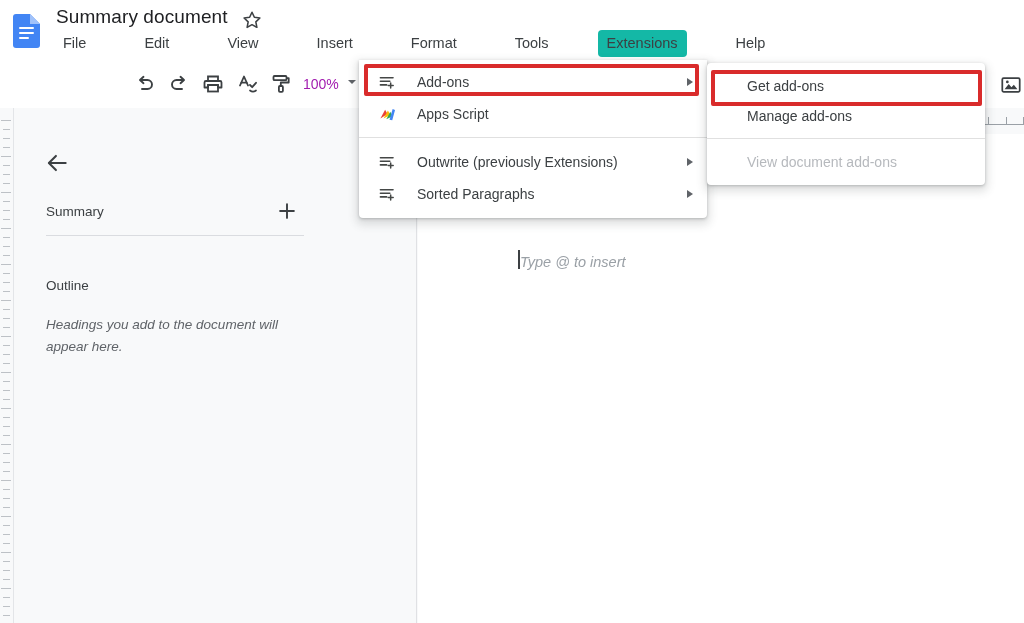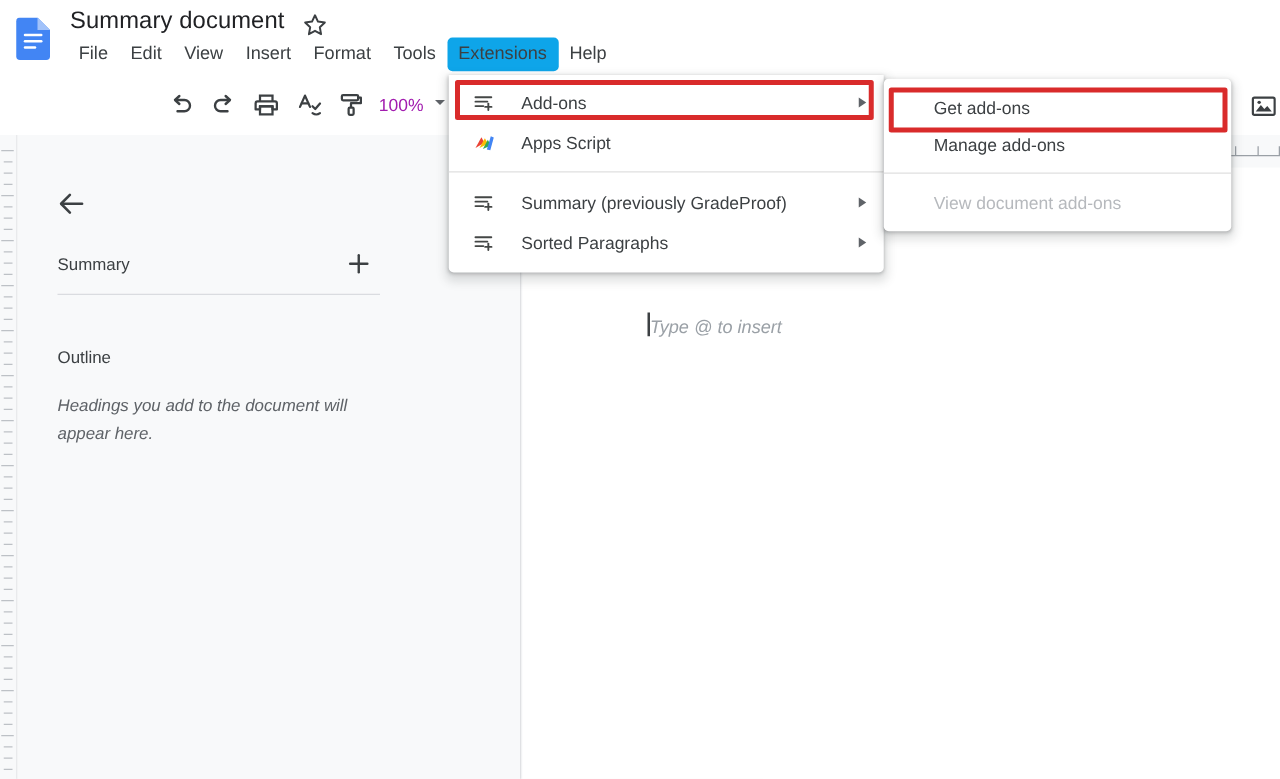--- a/index.html
+++ b/index.html
@@ -45,32 +45,33 @@
     cursor: pointer;
   }
 
   
   #menubar {
     position: absolute;
     left: 54px; top: 31px;
     height: 24px;
     display: flex;
     align-items: center;
+    gap: 40px;
   }
   .menu-item {
     font-size: 14.5px;
     line-height: 24px;
     color: #3c4043;
     padding: 1px 9px 2px 9px;
     border-radius: 4px;
     white-space: nowrap;
     cursor: default;
   }
   .menu-item.active {
-    background: #0ea5e9;
+    background: #14b8a6;
   }
 
   
   #toolbar {
     position: absolute;
     left: 0; top: 60px;
     width: 1024px; height: 48px;
     background: #ffffff;
   }
   #menus-pill {
@@ -555,21 +556,21 @@
   <div class="mrow">
     <span class="licon">
       <svg width="19" height="19" viewBox="0 0 24 24">
         <line x1="3" y1="6" x2="19" y2="6" stroke="#444746" stroke-width="1.9" stroke-linecap="round"></line>
         <line x1="3" y1="10.5" x2="15" y2="10.5" stroke="#444746" stroke-width="1.9" stroke-linecap="round"></line>
         <line x1="3" y1="15" x2="11" y2="15" stroke="#444746" stroke-width="1.9" stroke-linecap="round"></line>
         <line x1="16" y1="12.5" x2="16" y2="19" stroke="#444746" stroke-width="1.9" stroke-linecap="round"></line>
         <line x1="12.8" y1="15.8" x2="19.2" y2="15.8" stroke="#444746" stroke-width="1.9" stroke-linecap="round"></line>
       </svg>
     </span>
-    <span class="mlabel">Summary (previously GradeProof)</span>
+    <span class="mlabel">Outwrite (previously Extensions)</span>
     <span class="arrow"></span>
   </div>
 
   <div class="mrow">
     <span class="licon">
       <svg width="19" height="19" viewBox="0 0 24 24">
         <line x1="3" y1="6" x2="19" y2="6" stroke="#444746" stroke-width="1.9" stroke-linecap="round"></line>
         <line x1="3" y1="10.5" x2="15" y2="10.5" stroke="#444746" stroke-width="1.9" stroke-linecap="round"></line>
         <line x1="3" y1="15" x2="11" y2="15" stroke="#444746" stroke-width="1.9" stroke-linecap="round"></line>
         <line x1="16" y1="12.5" x2="16" y2="19" stroke="#444746" stroke-width="1.9" stroke-linecap="round"></line>

